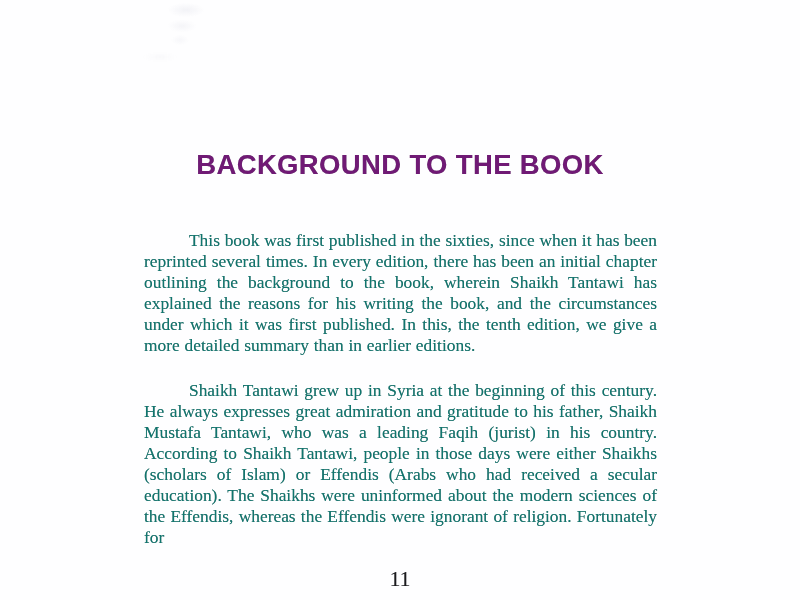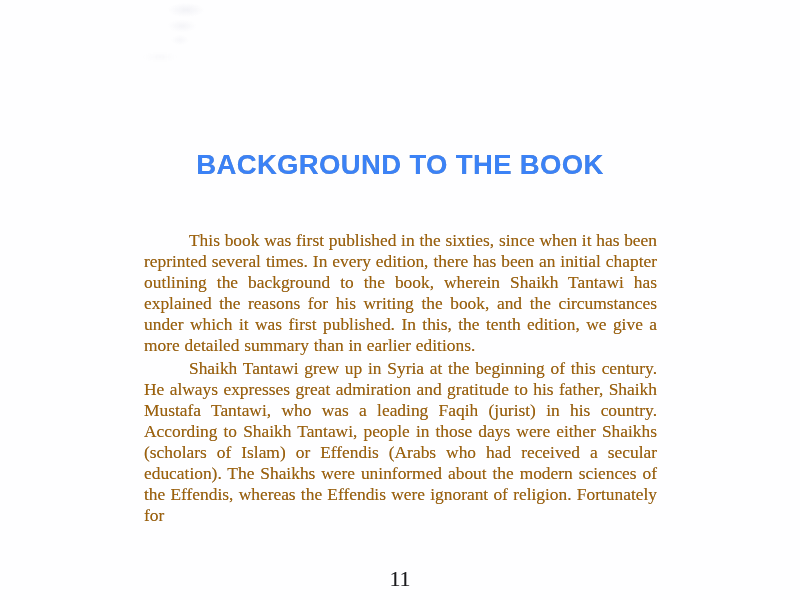--- a/index.html
+++ b/index.html
@@ -53,45 +53,45 @@
   .chapter-title {
     position: absolute;
     left: 0;
     top: 131px;
     width: 800px;
     text-align: center;
     font-family: "Liberation Sans", "DejaVu Sans", sans-serif;
     font-weight: bold;
     font-size: 27.5px;
     letter-spacing: 0.35px;
-    color: #3b82f6;
+    color: #701a75;
     text-shadow: 0 0 0.6px rgba(60,60,65,0.55);
     white-space: nowrap;
   }
 
   
   .body-block {
     position: absolute;
     left: 144px;
     top: 230px;
     width: 513px;
   }
 
   .para {
     margin: 0;
     text-indent: 45px;
     text-align: justify;
     font-size: 17.4px;
     line-height: 21px;
-    color: #a16207;
+    color: #0f766e;
     word-spacing: 0.4px;
     text-shadow: 0 0 0.45px rgba(30,30,35,0.45);
   }
   .para + .para {
-    margin-top: 2px;
+    margin-top: 24px;
   }
   
   .para-continued:after {
     content: "";
   }
 
   
   .page-number {
     position: absolute;
     left: 0;

